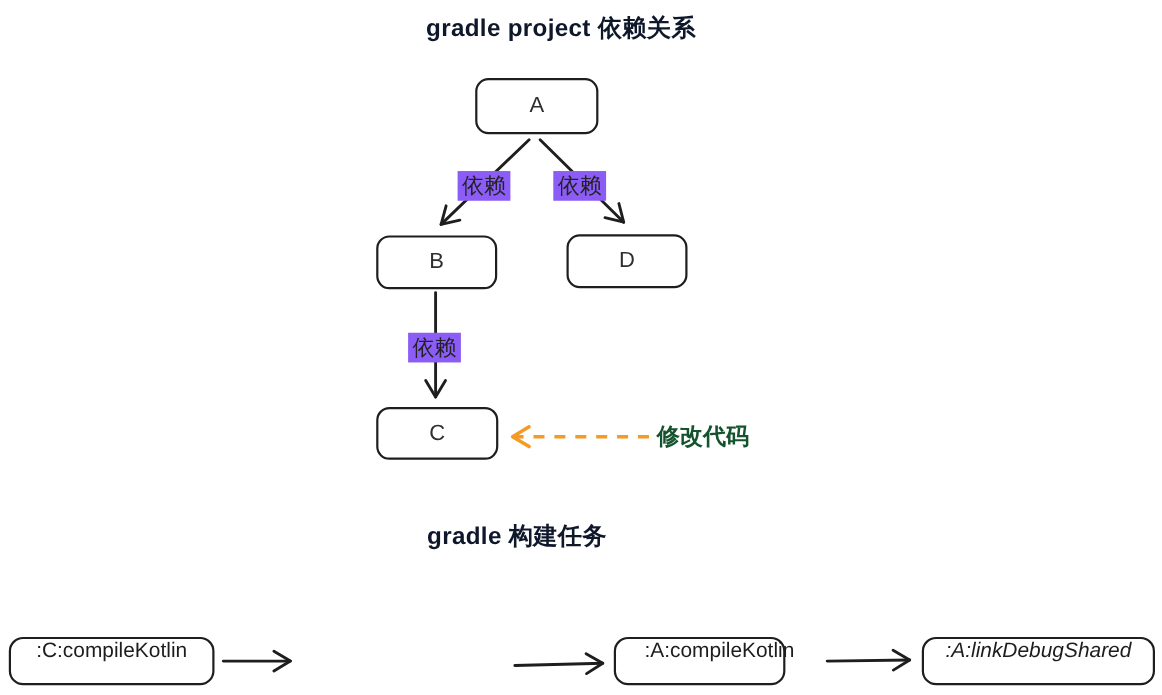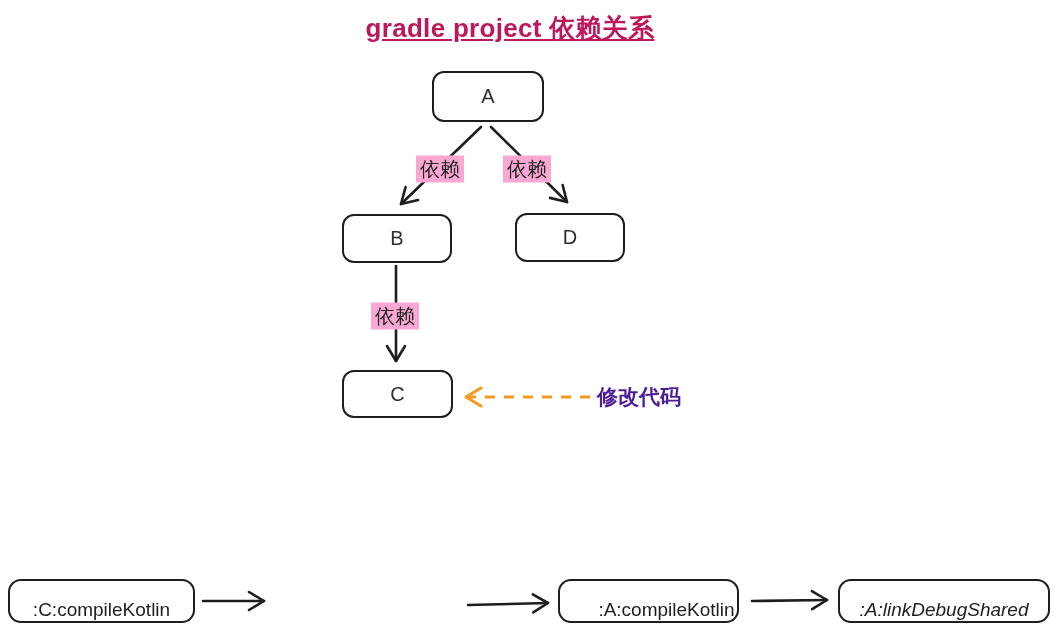--- a/index.html
+++ b/index.html
@@ -12,64 +12,63 @@
     overflow: hidden;
   }
   .arrows {
     position: absolute;
     left: 0; top: 0;
     width: 1056px; height: 632px;
   }
   .title {
     position: absolute;
     transform: translateX(-50%);
-    font-size: 26px;
+    font-size: 22px;
     font-weight: bold;
-    color: #be185d;
+    color: #0f172a;
     white-space: nowrap;
     letter-spacing: 0.3px;
-    text-decoration: underline;
   }
   .node {
     position: absolute;
     box-sizing: border-box;
     border: 2.5px solid #1e1e1e;
     border-radius: 12px;
     background: #ffffff;
     display: flex;
     align-items: center;
     justify-content: center;
     font-size: 20px;
     color: #2e2e2e;
   }
   .edge-label {
     position: absolute;
     transform: translate(-50%, -50%);
-    background: #f9a8d4;
+    background: #8b5cf6;
     padding: 0 4px;
     font-size: 20px;
     color: #222222;
     white-space: nowrap;
   }
   .annotation {
     position: absolute;
     transform: translateY(-50%);
     font-size: 21px;
     font-weight: bold;
-    color: #4c1d95;
+    color: #14532d;
     white-space: nowrap;
   }
   .task {
     position: absolute;
     box-sizing: border-box;
     border: 2.5px solid #1e1e1e;
     border-radius: 13px;
     background: #ffffff;
     display: flex;
-    align-items: flex-end;
+    align-items: flex-start;
     justify-content: center;
     font-size: 19px;
     color: #1d1d1d;
     white-space: nowrap;
   }
 </style>
 </head>
 <body>
 
 <div class="canvas">
@@ -109,24 +108,25 @@
   <div class="node" style="left:342px; top:370px; width:111px; height:48px;">
     <span>C</span>
   </div>
 
   <div class="edge-label" style="left:440px; top:169px;">依赖</div>
   <div class="edge-label" style="left:527px; top:169px;">依赖</div>
   <div class="edge-label" style="left:395px; top:316px;">依赖</div>
 
   <div class="annotation" style="left:597px; top:397px;">修改代码</div>
 
+  <div class="title" style="left:470px; top:473px;">gradle 构建任务</div>
 
   <div class="task" style="left:8px; top:579px; width:187px; height:44px;">
     <span>:C:compileKotlin</span>
   </div>
-  <div class="task" style="left:558px; top:579px; width:181px; height:44px;padding-left:36px;">
+  <div class="task" style="left:558px; top:579px; width:156px; height:44px;padding-left:36px;">
     <span>:A:compileKotlin</span>
   </div>
   <div class="task" style="left:838px; top:579px; width:212px; height:44px;font-style:italic;">
     <span>:A:linkDebugShared</span>
   </div>
 
 </div>
 
 </body></html>

